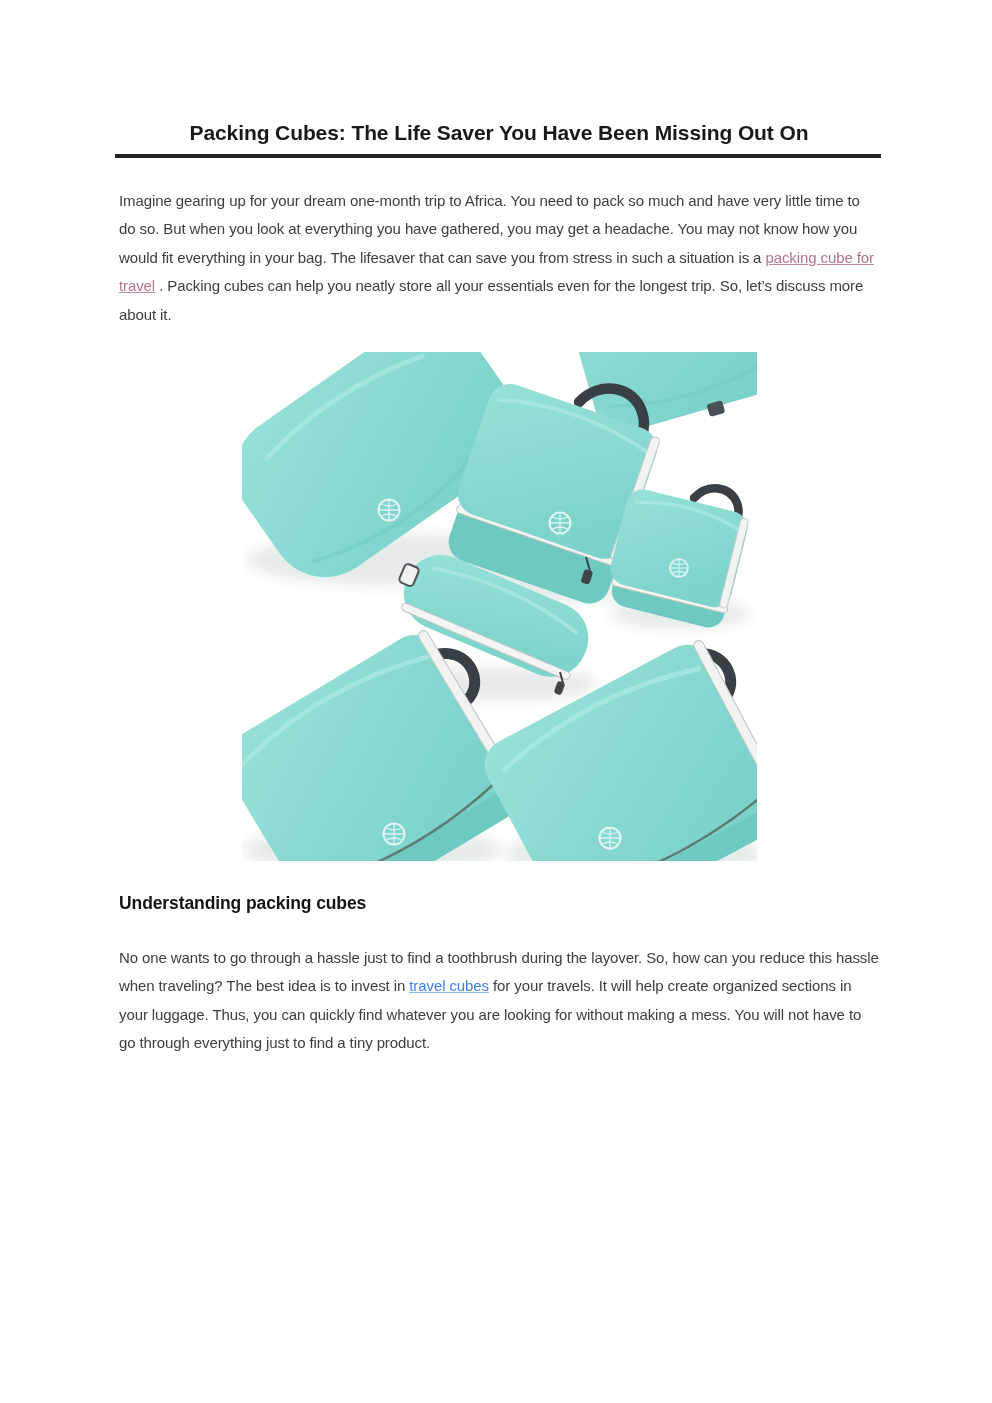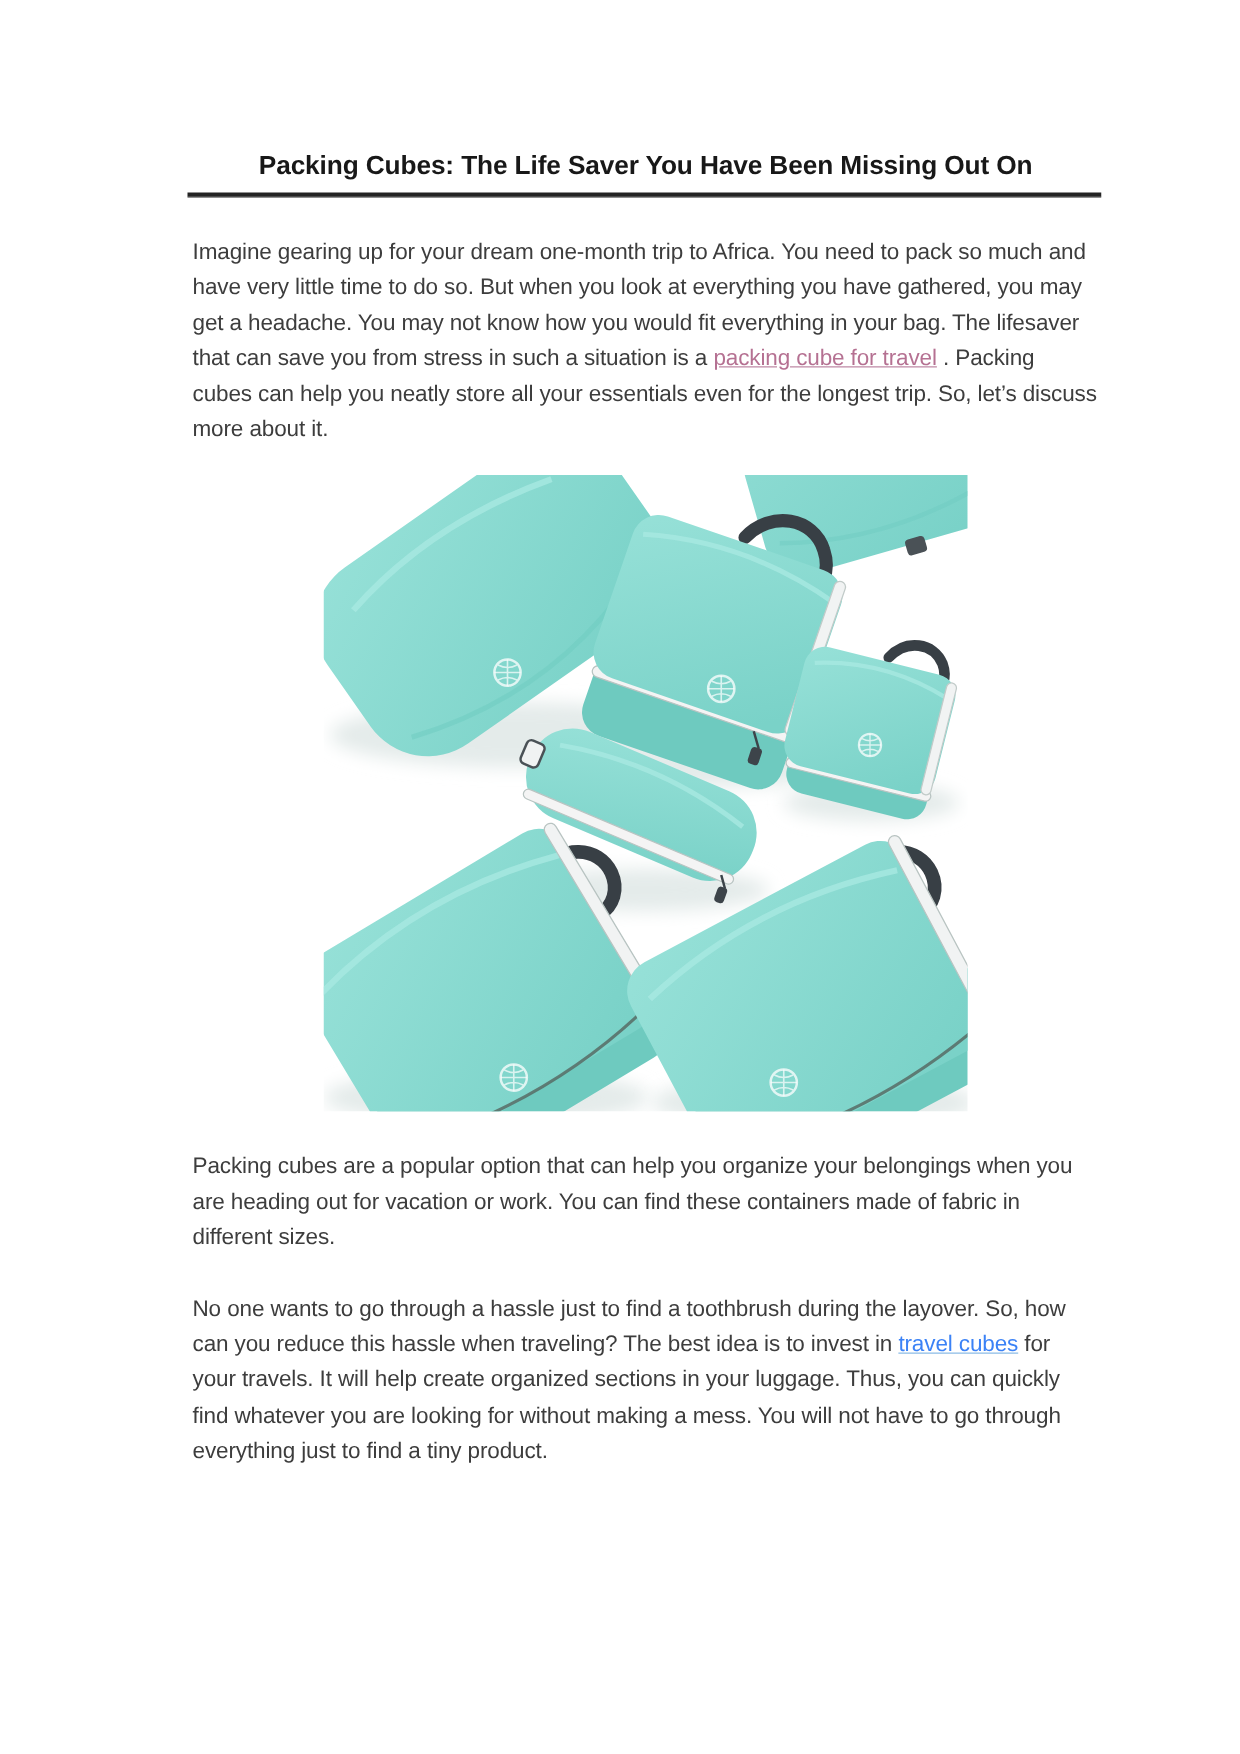--- a/index.html
+++ b/index.html
@@ -5,42 +5,42 @@
   * { box-sizing: border-box; }
   html, body { margin: 0; padding: 0; }
   body {
     width: 992px; height: 1403px;
     background: #ffffff;
     font-family: "Liberation Sans", sans-serif;
     color: #3d3d3d;
     overflow: hidden;
   }
   .page { position: relative; width: 992px; height: 1403px; background: #ffffff; }
-  .content { padding: 0 113px 0 119px; margin-left: 35px; }
+  .content { padding: 0 113px 0 119px; }
 
   .doc-title {
     margin: 120px 0 0 0;
     text-align: center;
     font-size: 21px;
     line-height: 26px;
     font-weight: 700;
     color: #181818;
     letter-spacing: -0.1px;
   }
   .title-rule {
     margin-top: 8px;
     margin-left: -4px; margin-right: -2px;
     height: 2px;
     border-top: 3px solid #232323;
     border-bottom: 1px solid #232323;
   }
 
   p.body-text {
     margin: 29px 0 0 0;
-    font-size: 18px;
+    font-size: 15px;
     line-height: 28.4px;
     color: #3d3d3d;
     letter-spacing: -0.1px;
   }
 
   .doc-link { text-decoration: underline; cursor: pointer; }
   .link-rose { color: #b57192; text-decoration-color: #bf89a5; }
   .link-blue { color: #3b82f6; text-decoration-color: #8cbce6; }
 
   figure.photo {
@@ -182,18 +182,18 @@
             <rect x="266" y="332" width="252" height="184" rx="26" fill="url(#teal)"></rect>
             <path d="M282 360 Q392 330 505 362" stroke="#a7e8e1" stroke-width="5" fill="none" opacity="0.8"></path>
             <path d="M270 496 Q392 530 515 500" stroke="#55655f" stroke-width="2.5" fill="none" opacity="0.8"></path>
             <rect x="509" y="336" width="10" height="178" rx="5" fill="#f1f3f3" stroke="#b9c4c2" stroke-width="1"></rect>
           </g>
           <use href="#logo" xlink:href="#logo" transform="translate(368 486)"></use>
         </g>
       </svg>
     </figure>
 
-    <p class="body-text">Packing cubes are a popular option that can help you organize your belongings when you are heading out for vacation or work. You can find these containers made of fabric in different sizes.</p>
+    <h2 class="section-heading">Understanding packing cubes</h2>
 
     <p class="body-text"><span>No one wants to go through a hassle just to find a toothbrush during the layover. So, how can you reduce this hassle when traveling? The best idea is to invest in </span><a class="doc-link link-blue">travel cubes</a><span> for your travels. It will help create organized sections in your luggage. Thus, you can quickly find whatever you are looking for without making a mess. You will not have to go through everything just to find a tiny product.</span></p>
 
   </div>
 </div>
 
 </body></html>

